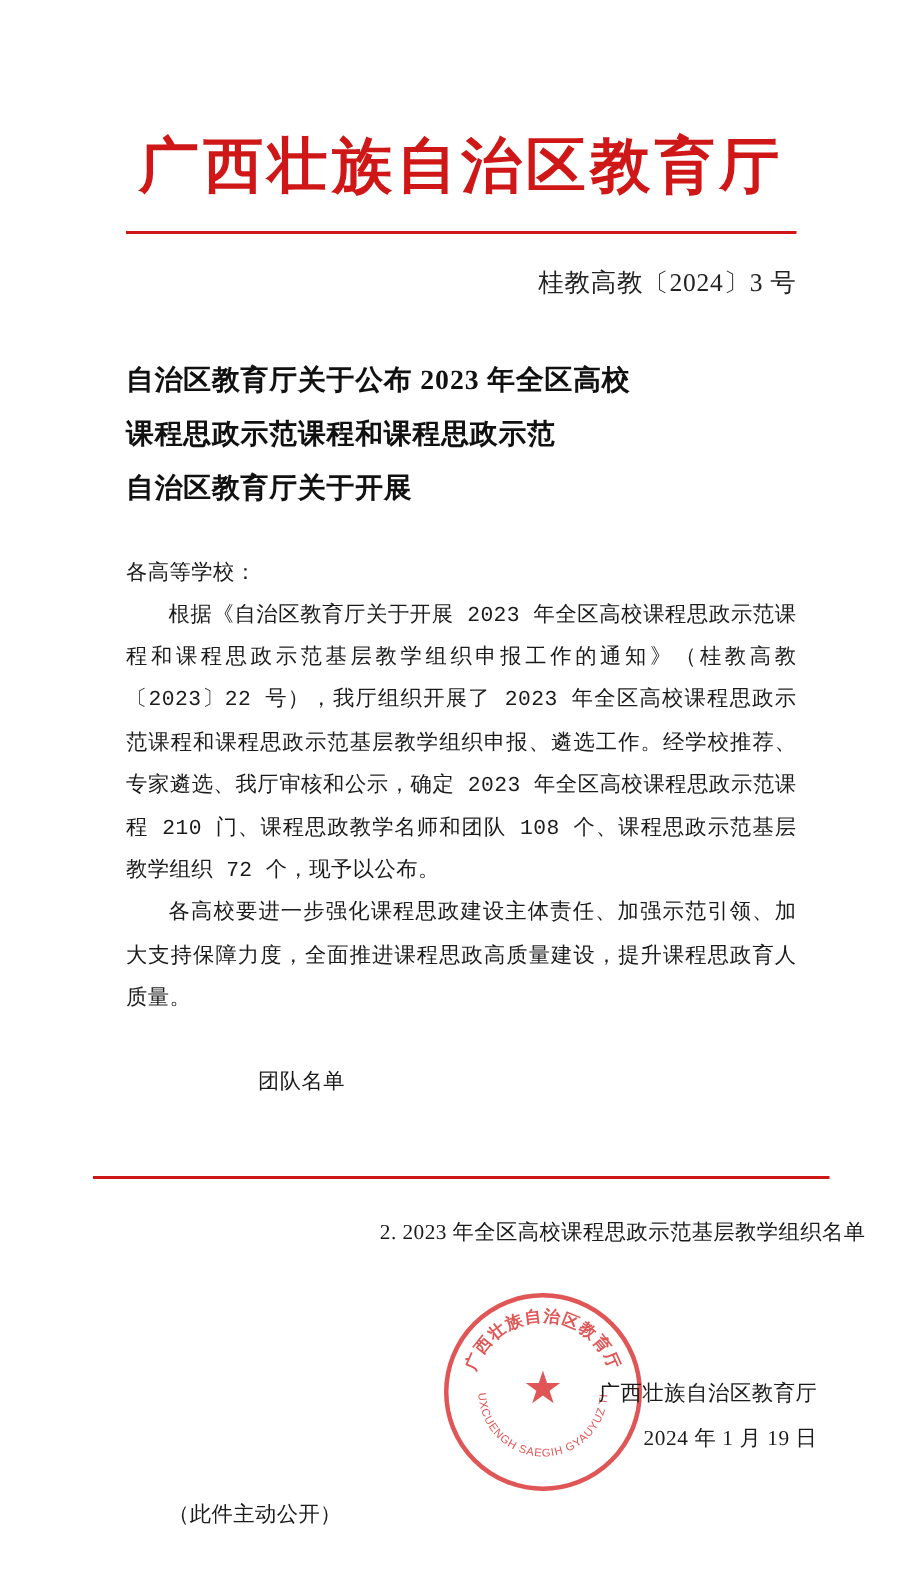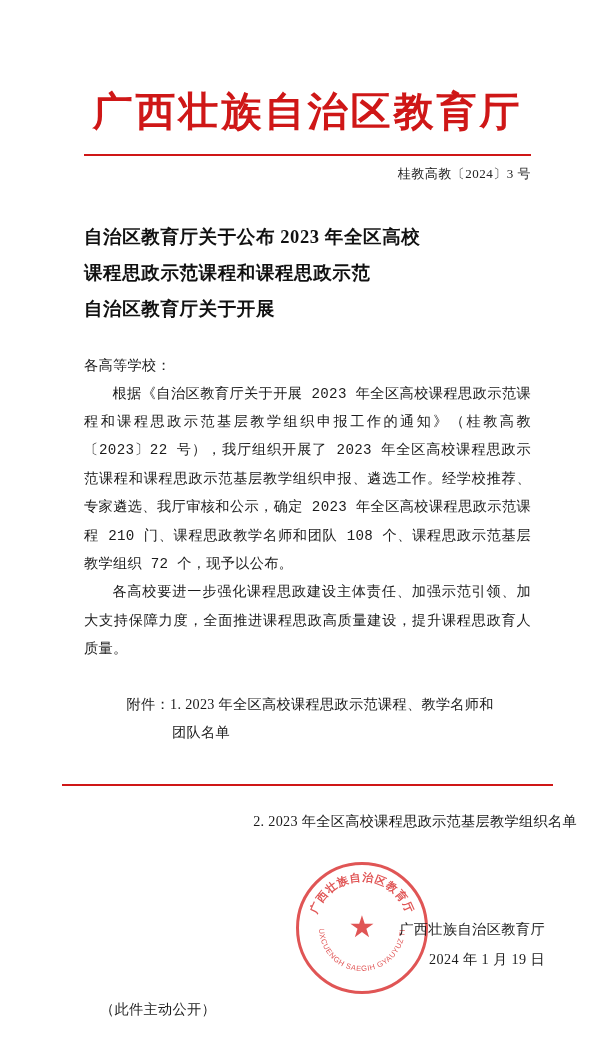--- a/index.html
+++ b/index.html
@@ -39,22 +39,22 @@
   }
   .masthead-rule {
     margin: 20px 0 0 0;
     height: 2px;
     background: #cf1717;
   }
 
   
   .doc-number {
     text-align: right;
-    font-size: 13px;
-    margin-top: 9px;
+    font-size: 17px;
+    margin-top: 21px;
     letter-spacing: 0.5px;
     color: #222;
   }
 
   
   .doc-title {
     margin-top: 36px;
     text-align: left;
     font-size: 18.5px;
     font-weight: bold;
@@ -148,21 +148,21 @@
   }
   .seal-text-small {
     fill: #d92b2b;
     font-size: 7.5px;
     font-family: "Liberation Sans", sans-serif;
     letter-spacing: 0.5px;
   }
 
   .footer-note {
     position: absolute;
-    left: 100px;
+    left: 112px;
     top: 1000px;
     font-size: 14.2px;
     letter-spacing: 0.3px;
     color: #1b1b1b;
   }
 </style>
 </head>
 <body>
 
 <div class="page">
@@ -180,21 +180,20 @@
     <div>自治区教育厅关于开展</div>
   </div>
 
   <div class="body-block">
     <div class="salutation">各高等学校：</div>
     <div class="para">根据《自治区教育厅关于开展 2023 年全区高校课程思政示范课程和课程思政示范基层教学组织申报工作的通知》（桂教高教〔2023〕22 号），我厅组织开展了 2023 年全区高校课程思政示范课程和课程思政示范基层教学组织申报、遴选工作。经学校推荐、专家遴选、我厅审核和公示，确定 2023 年全区高校课程思政示范课程 210 门、课程思政教学名师和团队 108 个、课程思政示范基层教学组织 72 个，现予以公布。</div>
     <div class="para">各高校要进一步强化课程思政建设主体责任、加强示范引领、加大支持保障力度，全面推进课程思政高质量建设，提升课程思政育人质量。</div>
   </div>
 
   <div class="attachment">
-    <div class="att-first">附件：1. 2023 年全区高校课程思政示范课程、教学名师和</div>
     <div class="att-cont">团队名单</div>
   </div>
 
   <div class="lower-rule"></div>
 
   <div class="attachment2">2. 2023 年全区高校课程思政示范基层教学组织名单</div>
 
   <div class="seal">
     <svg width="126" height="126" viewBox="0 0 126 126">
       <defs>

